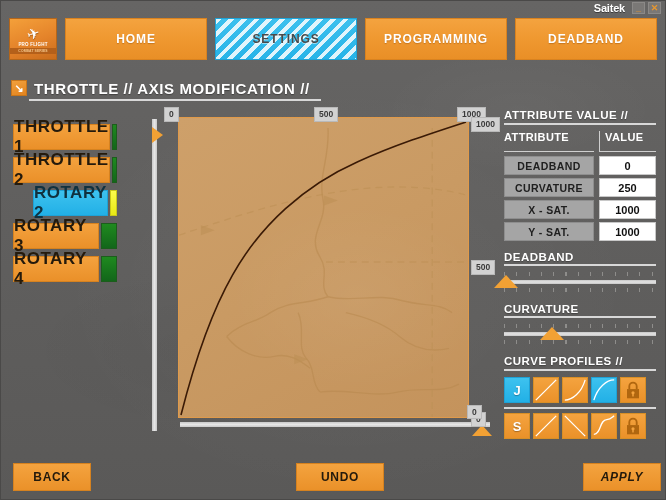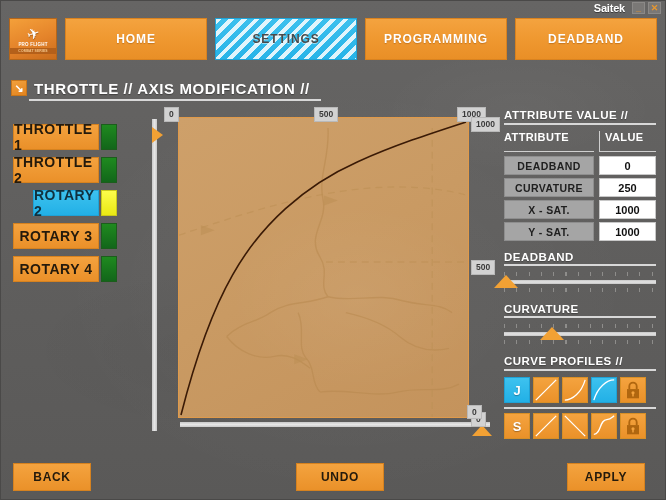--- a/index.html
+++ b/index.html
@@ -106,21 +106,21 @@
 
   
   .sidebar {
     position:absolute; left:12px; top:123px; width:104px; z-index:10;
   }
   .sbrow { display:flex; height:26px; margin-bottom:7px; cursor:pointer; }
   .sbrow .lbl {
     flex:1; display:flex; align-items:center; justify-content:center;
     background:linear-gradient(180deg,#f4a23e,#ea9029);
     border:1px solid #d6821f;
-    color:#241a0c; font-size:14px; font-weight:bold; letter-spacing:.5px;
+    color:#241a0c; font-size:17px; font-weight:bold; letter-spacing:.5px;
   }
   .sbrow.sel .lbl {
     background:linear-gradient(180deg,#3dc2ef,#22b0e6);
     border-color:#1fa2d6; color:#10313f;margin-left:20px;
   }
   .sbrow .led {
     width:16px; border:1px solid #1c5d1c; margin-left:2px;
     background:linear-gradient(180deg,#1f8a1f,#12661a);
   }
   .sbrow.sel .led {
@@ -245,21 +245,21 @@
   .footer { position:absolute; left:0; right:0; bottom:8px; height:28px; z-index:10; }
   .fbtn {
     position:absolute; height:28px;
     background:linear-gradient(180deg,#f4a33f,#ea9129);
     border:1px solid #d6821f;
     color:#241a0c; font-size:12px; font-weight:bold; letter-spacing:.7px;
     display:flex; align-items:center; justify-content:center; cursor:pointer;
   }
   .fbtn.back  { left:12px;  width:78px; }
   .fbtn.undo  { left:295px; width:88px; }
-  .fbtn.apply { right:20px; width:78px; }
+  .fbtn.apply { right:4px; width:78px;font-style:italic; }
 </style>
 </head>
 <body>
 
 <div id="app">
 
   <div class="titlebar">
     <span class="brand">Saitek</span>
     <div class="winbtn">_</div>
     <div class="winbtn">✕</div>

